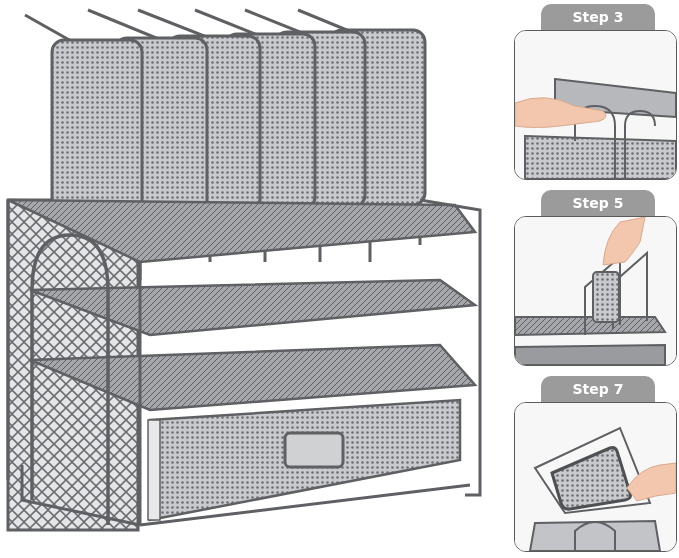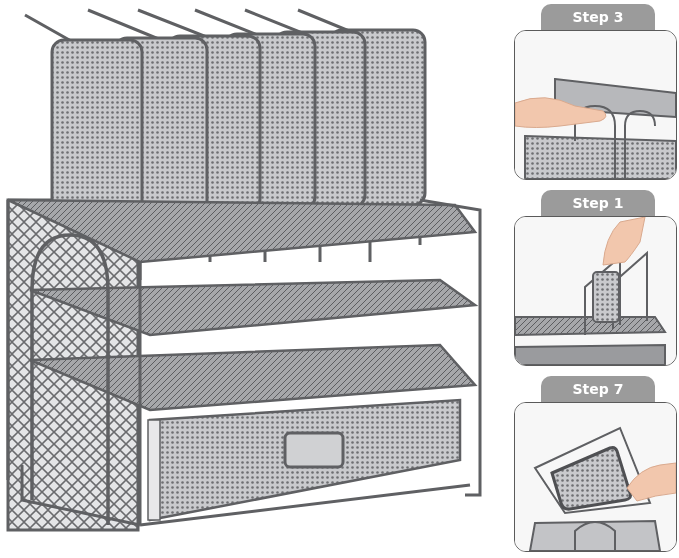--- a/index.html
+++ b/index.html
@@ -94,21 +94,21 @@
       <path d="M40 48 L161 62 L161 86 L40 78 Z" fill="#b7b8bb" stroke="#5f6063" stroke-width="2"></path>
       <path d="M10 105 L161 110 L161 148 L10 148 Z" fill="url(#mesh)" stroke="#5f6063" stroke-width="2"></path>
       <path d="M60 110 L60 95 Q60 75 80 75 Q100 75 100 95 L100 148" fill="none" stroke="#5f6063" stroke-width="2"></path>
       <path d="M110 148 L110 95 Q110 80 125 80 Q140 80 140 95" fill="none" stroke="#5f6063" stroke-width="2"></path>
       <path d="M0 72 Q30 60 60 75 L88 80 Q95 86 85 90 L45 95 Q20 98 0 95 Z" fill="#f2c7ad" stroke="#d9a98e" stroke-width="1"></path>
     </svg>
   </div>
 </div>
 
 <div class="step" style="top:190px;">
-  <div class="step-tab" style="top:0;">Step 1</div>
+  <div class="step-tab" style="top:0;">Step 5</div>
   <div class="step-frame" style="top:26px;">
     <svg viewBox="0 0 161 148">
       <rect width="161" height="148" fill="#f7f7f7"></rect>
       <path d="M0 100 L140 100 L150 115 L0 118 Z" fill="url(#tray)" stroke="#5f6063" stroke-width="2"></path>
       <path d="M0 130 L150 128 L150 148 L0 148 Z" fill="#9a9b9e" stroke="#5f6063" stroke-width="2"></path>
       <path d="M70 118 L70 70 L105 40 L105 108" fill="none" stroke="#5f6063" stroke-width="2"></path>
       <path d="M98 112 L98 66 L132 36 L132 104" fill="none" stroke="#5f6063" stroke-width="2"></path>
       <rect x="78" y="55" width="26" height="50" rx="4" fill="url(#mesh)" stroke="#5f6063" stroke-width="2"></rect>
       <path d="M88 48 Q90 20 105 5 L130 0 L125 25 Q115 40 110 45 Z" fill="#f2c7ad" stroke="#d9a98e" stroke-width="1"></path>
     </svg>

